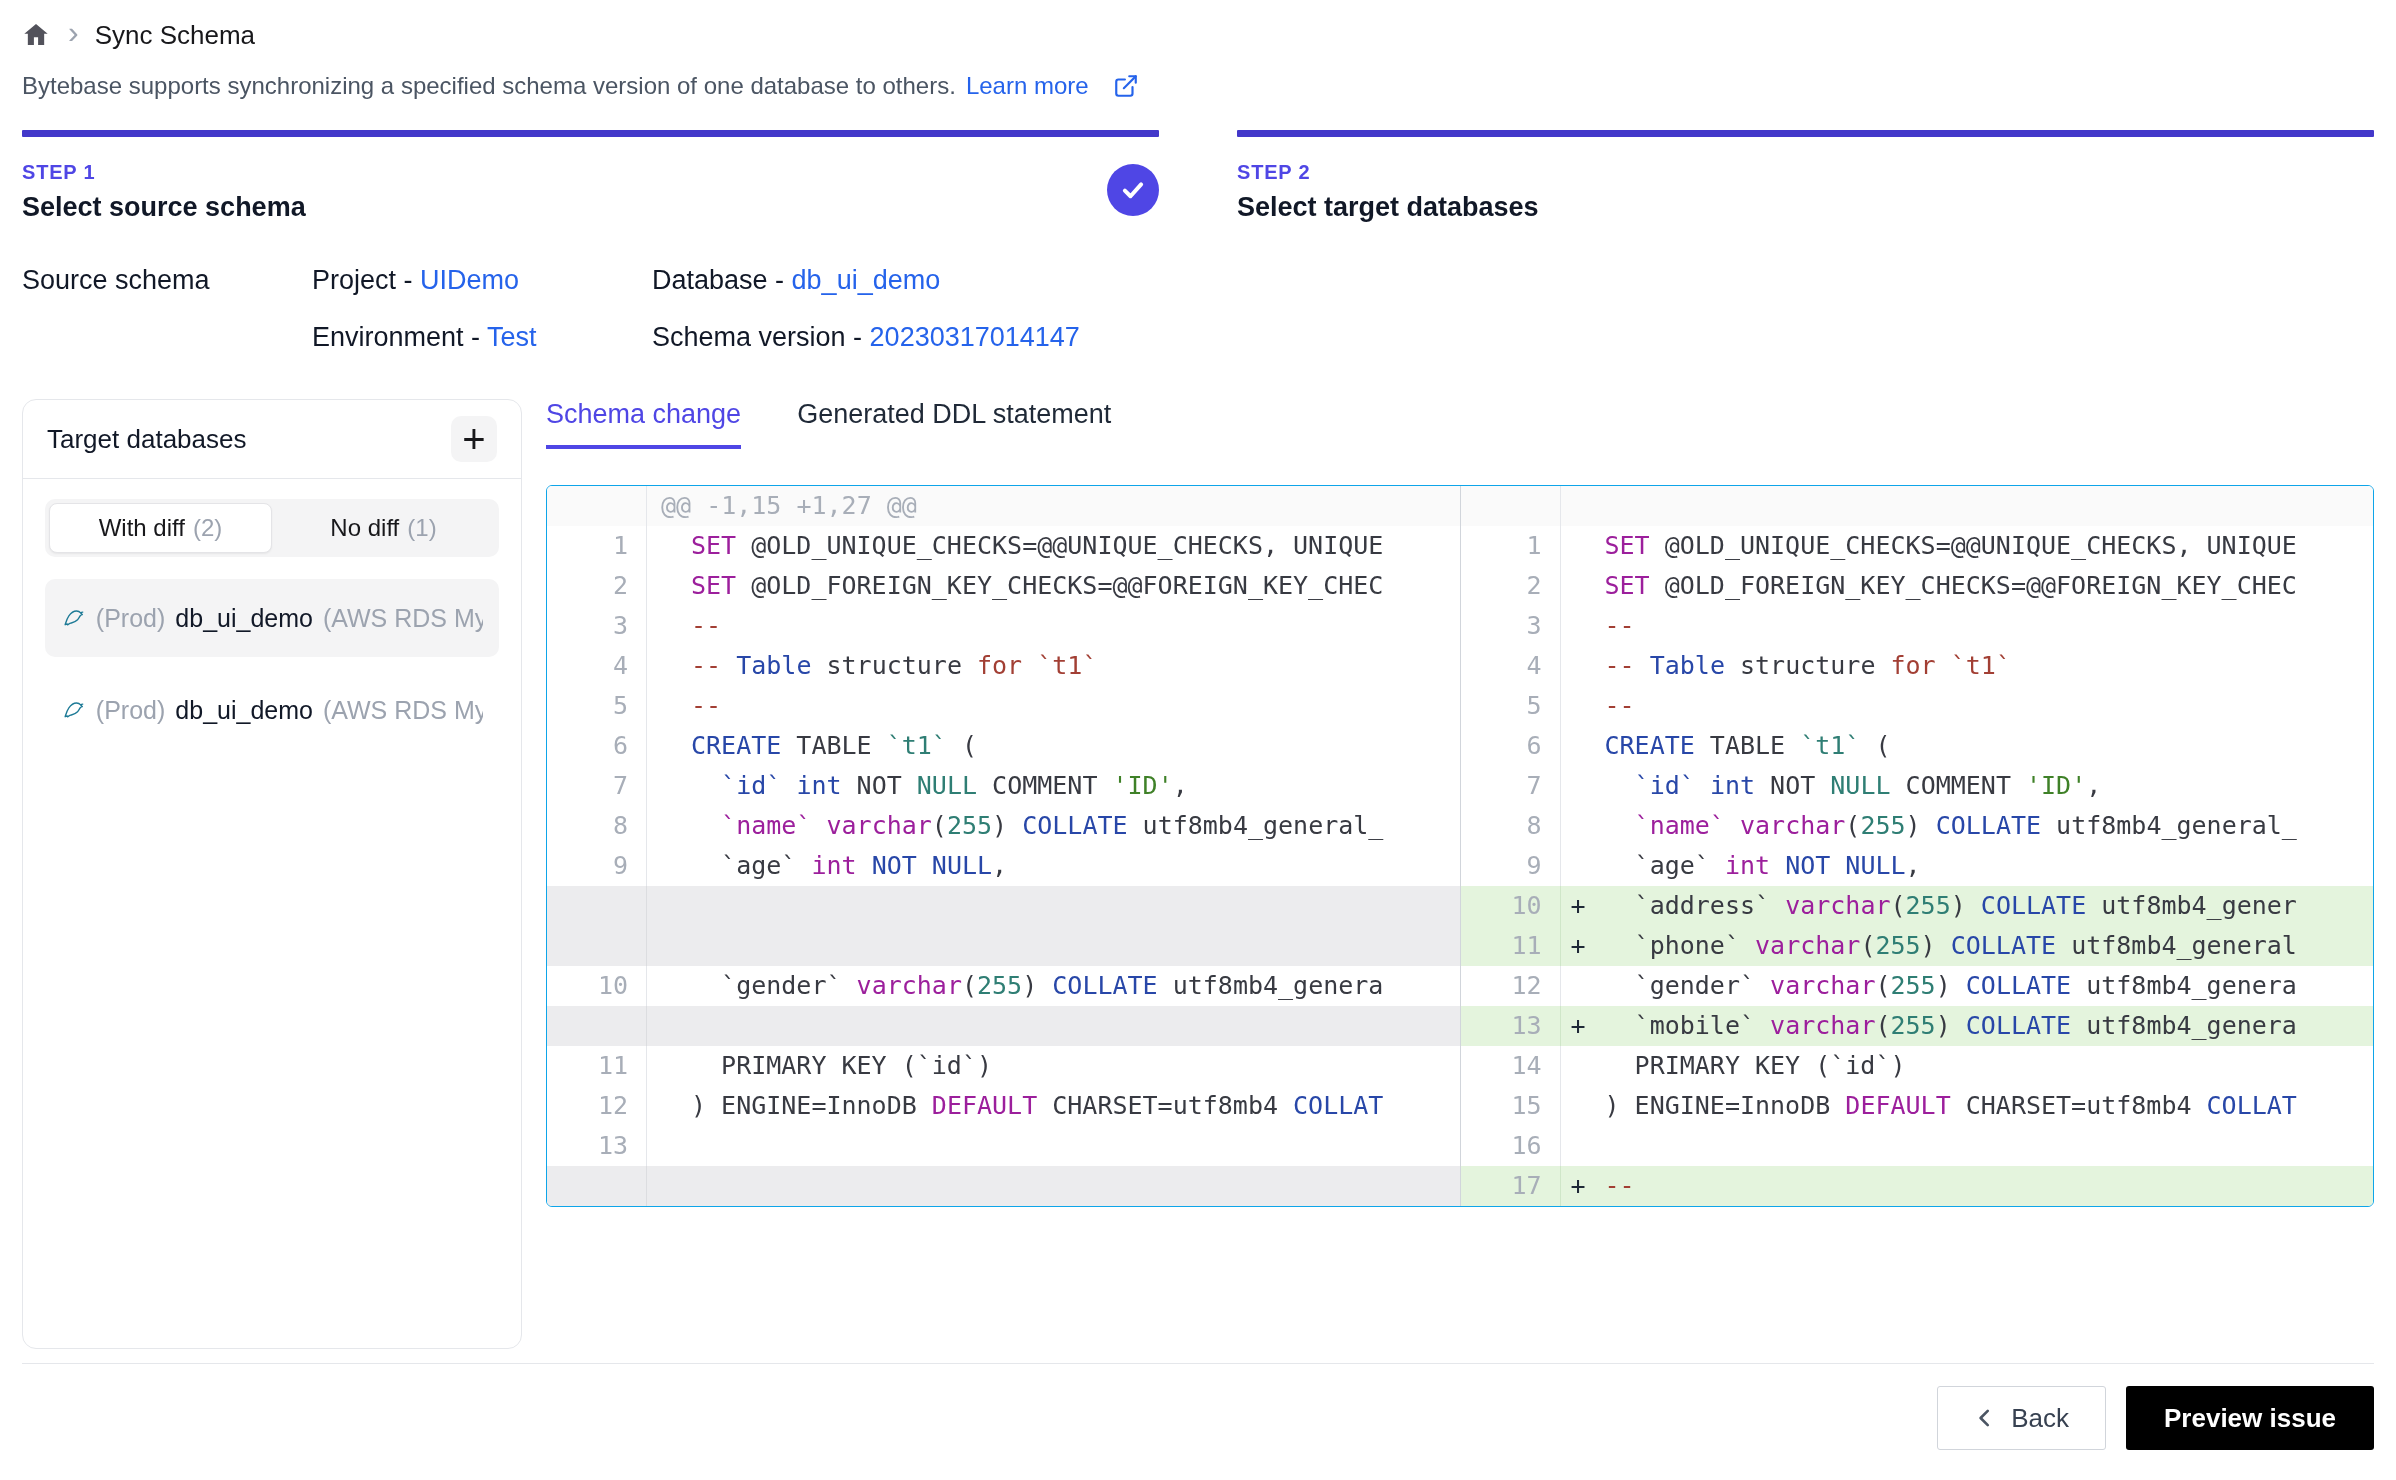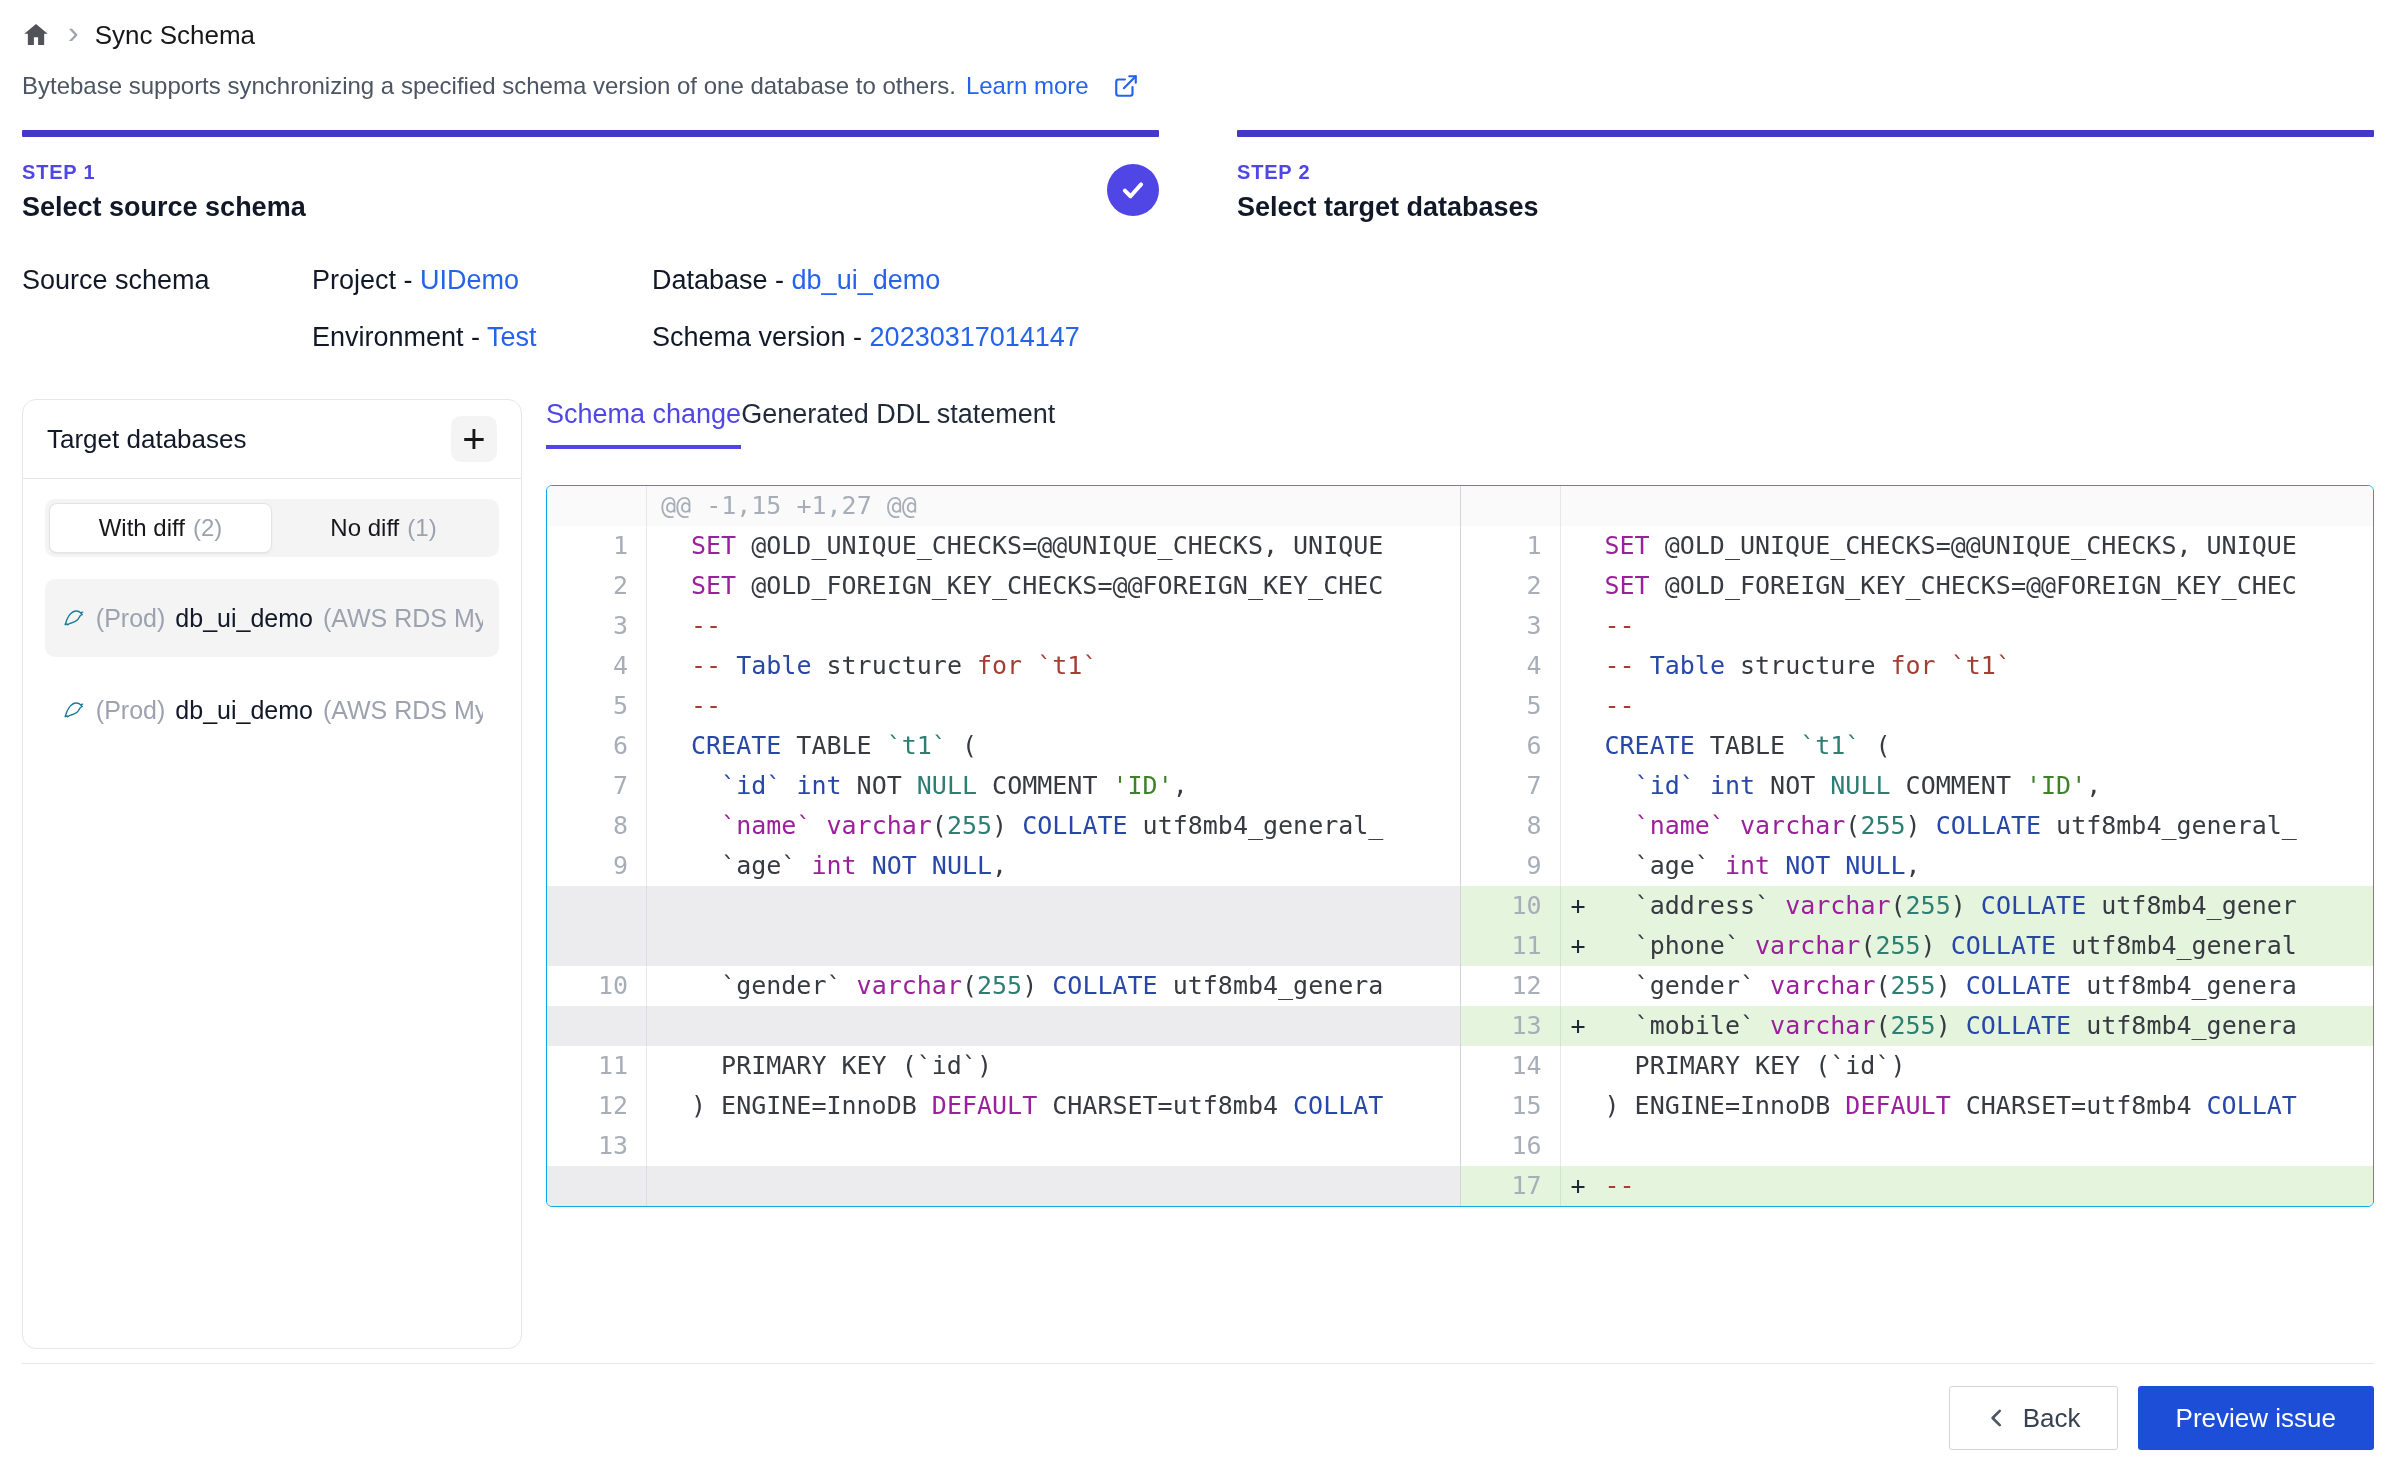--- a/index.html
+++ b/index.html
@@ -46,21 +46,21 @@
   .db-list { margin:22px 22px 0; display:flex; flex-direction:column; gap:14px; }
   .db-item { display:flex; align-items:center; gap:10px; height:78px; padding:0 16px; border-radius:10px;
     font-size:25px; cursor:pointer; background:#fff; }
   .db-item.selected { background:#f4f4f5; }
   .db-env { color:#9ca3af; }
   .db-name { color:#111827; font-weight:500; }
   .db-instance { color:#9ca3af; white-space:nowrap; overflow:hidden; }
 
   
   .content { flex:1; padding-left:24px; min-width:0; }
-  .tabs { display:flex; }
+  .tabs { display:flex; gap:56px; }
   .tab { font-size:27px; padding-bottom:15px; cursor:pointer; color:#1f2937; border-bottom:4px solid transparent; }
   .tab.active { color:#4f46e5; font-weight:500; border-bottom-color:#4f46e5; }
   .preview-title { margin-top:34px; font-size:28px; color:#1f2937; }
 
   
   .diff { margin-top:36px; border:1px solid #0ea5e9; border-radius:6px; overflow:hidden; display:flex; background:#fff; }
   .pane { flex:1; min-width:0; }
   .pane.right { border-left:1px solid #d1d5db; }
   .diff-row { display:flex; height:40px; line-height:40px; white-space:pre;
     font-family:"DejaVu Sans Mono", monospace; font-size:25px; background:#fff; }
@@ -76,21 +76,21 @@
   .diff-row.add .gut { border-right-color:#cfe6c8; }
   .tk-plain { color:#383a42; } .tk-blue { color:#2847a8; } .tk-purple { color:#9c1f9c; }
   .tk-teal { color:#2f7e74; } .tk-green { color:#3f8128; } .tk-red { color:#a23f34; }
 
   
   .footer-divider { margin-top:14px; border-top:1px solid #e5e7eb; }
   .footer { margin-top:22px; display:flex; justify-content:flex-end; gap:20px; }
   .btn { height:64px; border-radius:3px; font-size:26px; display:flex; align-items:center; gap:15px;
     cursor:pointer; font-family:"Liberation Sans", sans-serif; }
   .btn-back { padding:0 36px; background:#fff; border:1px solid #d1d5db; color:#374151; }
-  .btn-primary { padding:0 38px; background:#1d4ed8; border:none; color:#fff; font-weight:400; }
+  .btn-primary { padding:0 38px; background:#000000; border:none; color:#fff; font-weight:700; }
 </style>
 </head>
 <body>
 
 <div class="page">
 
   <div class="crumb">
     <span class="home">
       <svg width="28" height="28" viewBox="0 0 24 24">
           <path d="M12 2.5 22 11h-3v9.5h-5.2V14h-3.6v6.5H5V11H2Z" fill="#52525b"></path>

